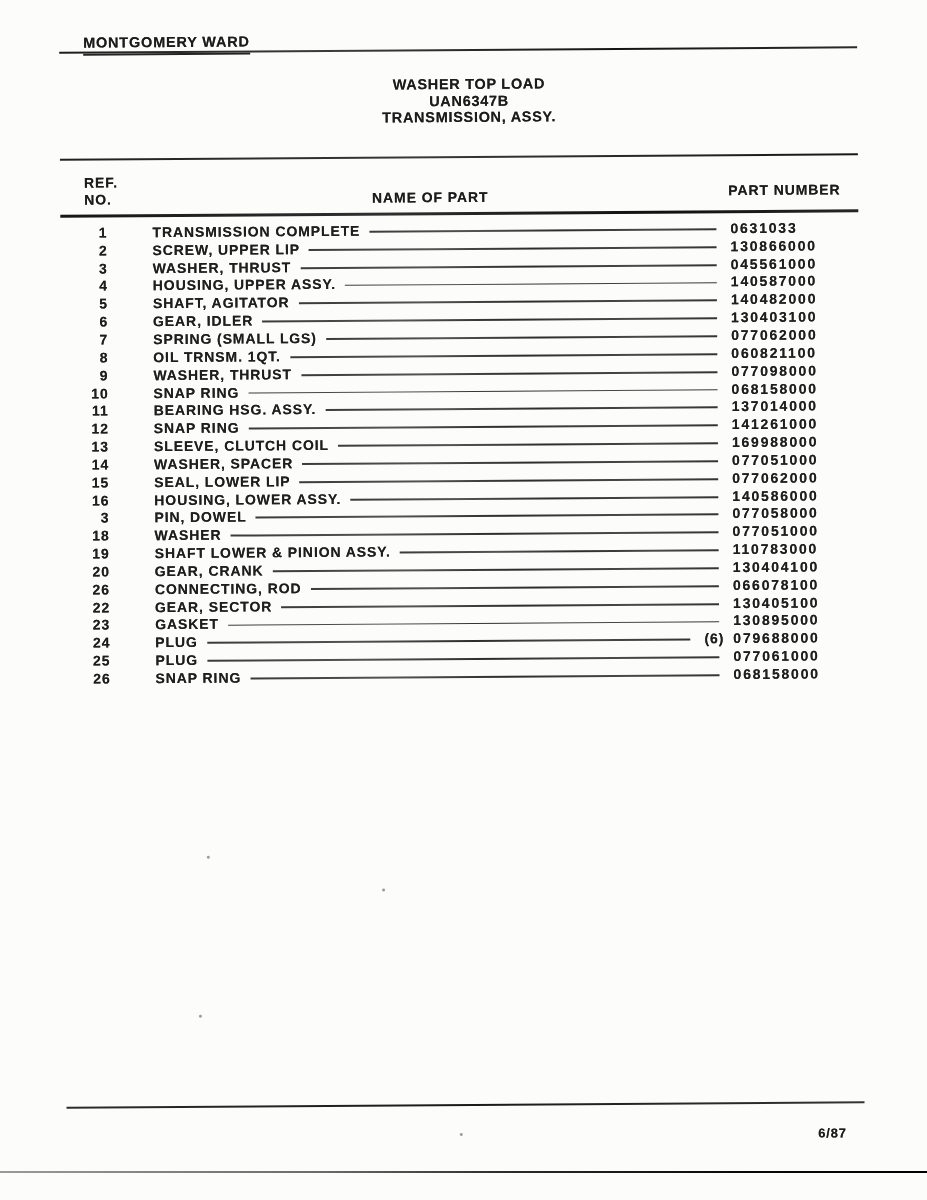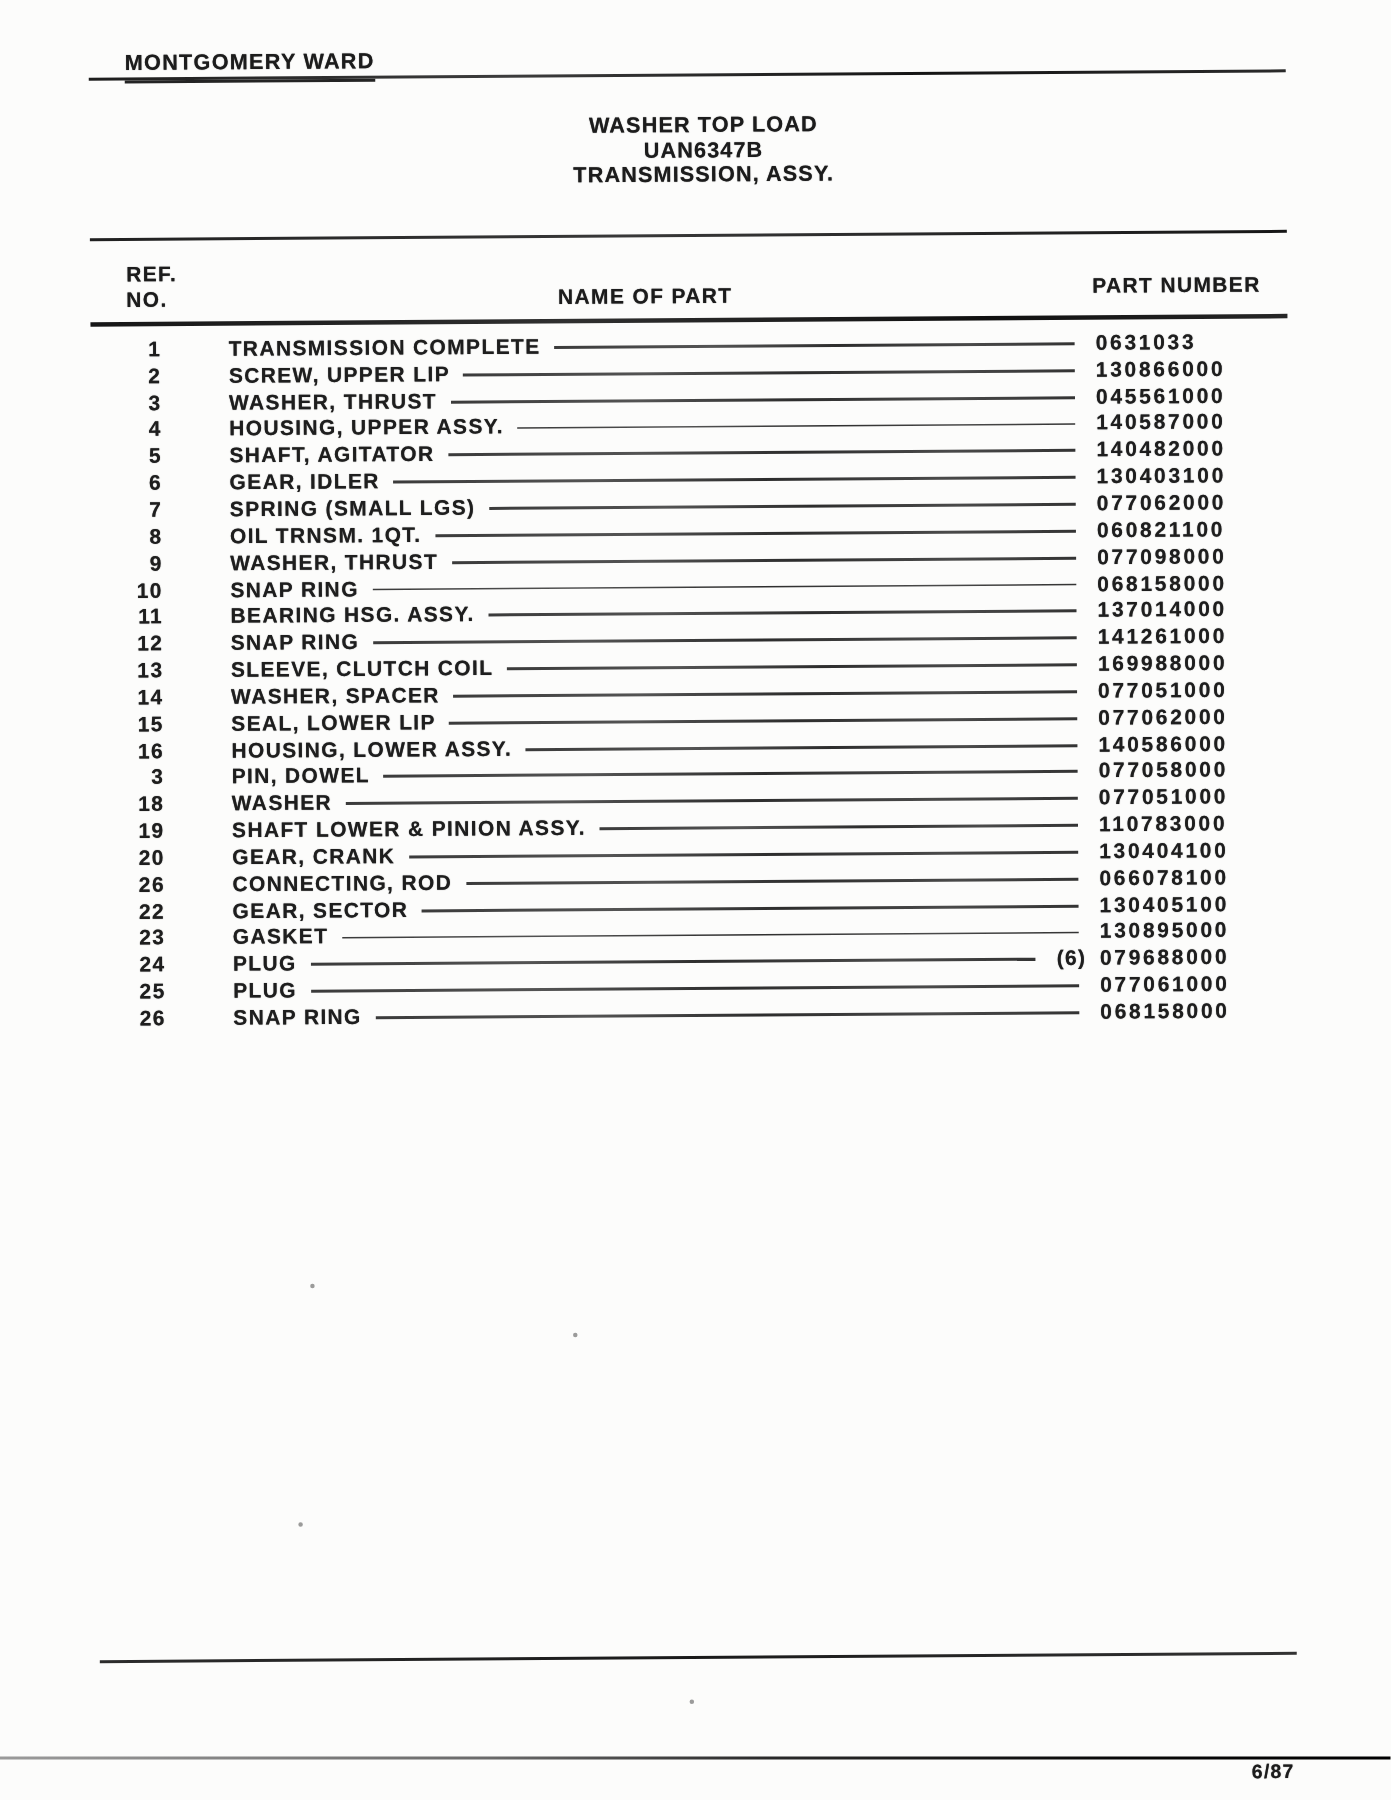--- a/index.html
+++ b/index.html
@@ -143,25 +143,24 @@
   .footer-rule {
     position: absolute;
     left: 63px;
     right: 66px;
     top: 1104px;
     height: 2px;
     background: linear-gradient(90deg, #2c2c2c, #1a1a1a 50%, #333);
   }
   .footer-date {
     position: absolute;
-    right: 68px;
+    right: 84px;
     top: 1128px;
     font-size: 13px;
     letter-spacing: 0.8px;
-    margin-top: 48px;
   }
   .bottom-rule {
     position: absolute;
     left: 0;
     right: 0;
     top: 1171px;
     height: 2.4px;
     background: linear-gradient(90deg, #9a9a9a, #6a6a6a 35%, #2a2a2a 55%, #080808 80%, #000);
   }
   .speck {

